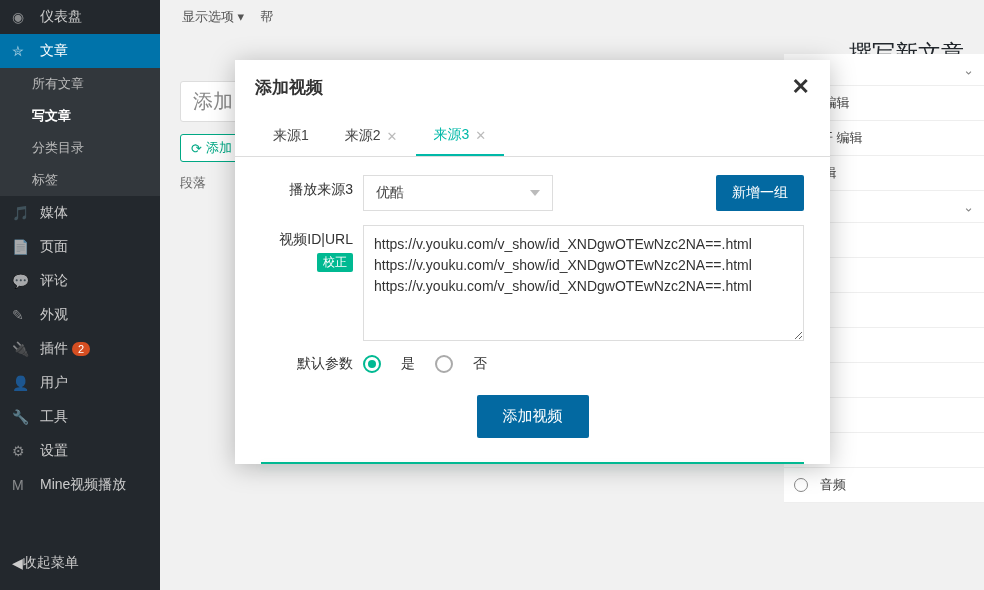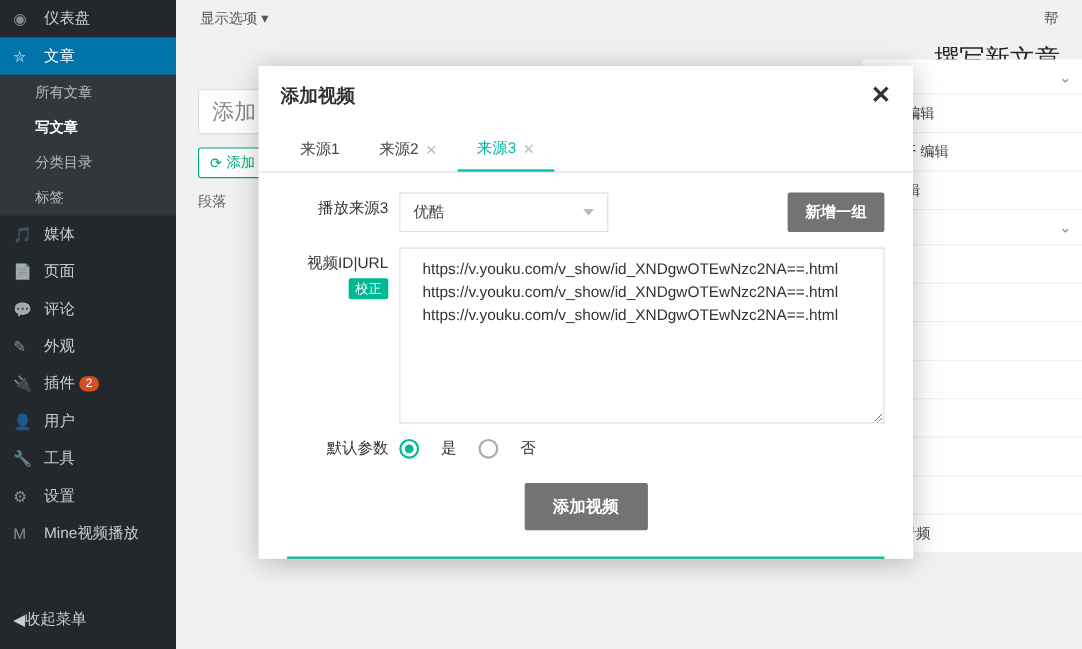--- a/index.html
+++ b/index.html
@@ -10,21 +10,21 @@
 .sidebar-item { display: flex; align-items: center; padding: 8px 12px; cursor: pointer; color: #ccc; }
 .sidebar-item.active { background: #0073aa; color: #fff; }
 .sidebar-item .ico { width: 20px; display: inline-flex; margin-right: 8px; opacity: .6; }
 .sidebar-sub { padding: 7px 12px 7px 32px; font-size: 13px; color: #bbb; cursor: pointer; background: #32373c; }
 .sidebar-sub.current { color: #fff; font-weight: 600; }
 .badge-count { background: #d54e21; color: #fff; border-radius: 9px; font-size: 11px; padding: 1px 6px; margin-left: 4px; }
 .collapse-row { position: absolute; bottom: 10px; left: 0; right: 0; padding: 8px 12px; color: #ccc; display: flex; align-items: center; }
 
 
 .main { position: absolute; left: 160px; top: 0; right: 0; height: 590px; padding: 0 20px; }
-.topbar { display: flex; justify-content: space-between; padding: 8px 2px; font-size: 13px; color: #555; }
+.topbar { display: flex; justify-content: flex-start; gap: 16px; padding: 8px 2px; font-size: 13px; color: #555; }
 .topbar span { cursor: pointer; }
 .page-title { font-size: 23px; font-weight: 400; color: #23282d; padding: 4px 0 12px; text-align: right; }
 .title-input { width: 100%; font-size: 20px; padding: 8px 12px; border: 1px solid #ddd; background: #fff; color: #888; border-radius: 3px; }
 .toolbar { margin-top: 12px; display: flex; gap: 8px; }
 .btn-outline { border: 1px solid #00a884; color: #00a884; background: #fff; padding: 4px 10px; font-size: 13px; border-radius: 3px; display: inline-flex; align-items: center; gap: 4px; cursor: pointer; }
 .seg { color: #666; font-size: 13px; margin-top: 12px; }
 
 
 .right-hints { position: absolute; right: 0; top: 54px; width: 200px; font-size: 13px; color: #444; }
 .hint-row { padding: 8px 10px; border-bottom: 1px solid #eee; background: #fff; display: flex; align-items: center; gap: 6px; }
@@ -38,24 +38,24 @@
 .close-x { font-size: 22px; color: #333; cursor: pointer; font-weight: bold; }
 .tabs { display: flex; border-bottom: 1px solid #ddd; padding: 0 20px; margin-top: 6px; }
 .tab { padding: 10px 18px; font-size: 14px; color: #444; cursor: pointer; position: relative; display: flex; align-items: center; gap: 6px; }
 .tab.active { color: #00b9a8; border-bottom: 2px solid #00b9a8; }
 .tab .tx { color: #bbb; font-size: 13px; }
 .modal-body { padding: 18px 26px 4px; }
 .frow { display: flex; align-items: flex-start; margin-bottom: 14px; }
 .flabel { width: 90px; text-align: right; font-size: 14px; color: #333; padding-top: 6px; padding-right: 10px; margin-left: 12px; }
 .flabel .tag { display: inline-block; background: #00b992; color: #fff; font-size: 12px; padding: 1px 6px; border-radius: 2px; margin-top: 4px; }
 .select { flex: 0 0 190px; border: 1px solid #ddd; padding: 8px 12px; font-size: 14px; color: #444; display: flex; justify-content: space-between; align-items: center; cursor: pointer; }
-.btn-teal { background: #737373; color: #fff; border: none; padding: 9px 16px; font-size: 14px; cursor: pointer; border-radius: 2px; font-weight: bold; }
+.btn-teal { background: #0369a1; color: #fff; border: none; padding: 9px 16px; font-size: 14px; cursor: pointer; border-radius: 2px; }
 .btn-teal.big { padding: 12px 26px; font-size: 15px; }
 .spacer { flex: 1; }
-.textarea { flex: 1; border: 1px solid #ddd; padding: 8px 20px; font-size: 14px; color: #333; height: 160px; resize: both; font-family: inherit; line-height: 1.5; }
+.textarea { flex: 1; border: 1px solid #ddd; padding: 8px 10px; font-size: 14px; color: #333; height: 116px; resize: both; font-family: inherit; line-height: 1.5; }
 .radio-g { display: flex; align-items: center; gap: 20px; font-size: 14px; color: #333; }
 .radio { width: 18px; height: 18px; border: 2px solid #00b992; border-radius: 50%; display: inline-flex; align-items: center; justify-content: center; }
 .radio.off { border-color: #aaa; }
 .radio .dot { width: 8px; height: 8px; background: #00b992; border-radius: 50%; }
 .modal-footer { display: flex; justify-content: center; padding: 4px 0 24px; }
 .divider { height: 2px; background: #00b992; margin: 0 26px; box-shadow: 0 4px 8px rgba(0,185,146,0.15); }
 
 .tri { width: 0; height: 0; border-left: 5px solid transparent; border-right: 5px solid transparent; border-top: 6px solid #bbb; }
 .chevup { display: inline-block; transform: rotate(180deg); }
 </style>

